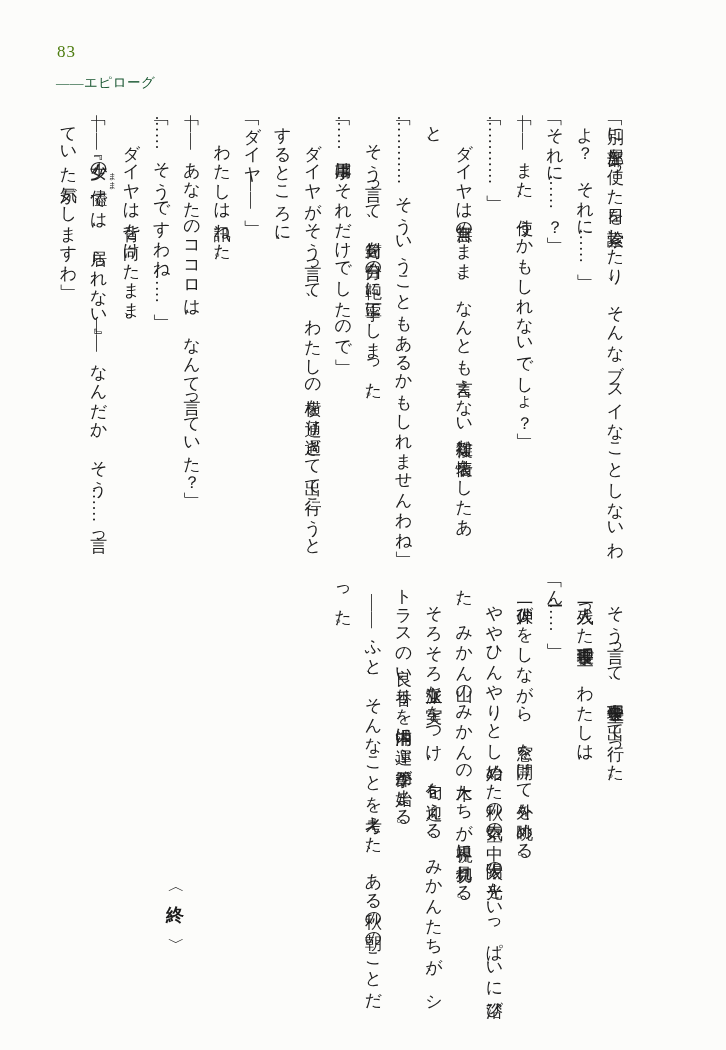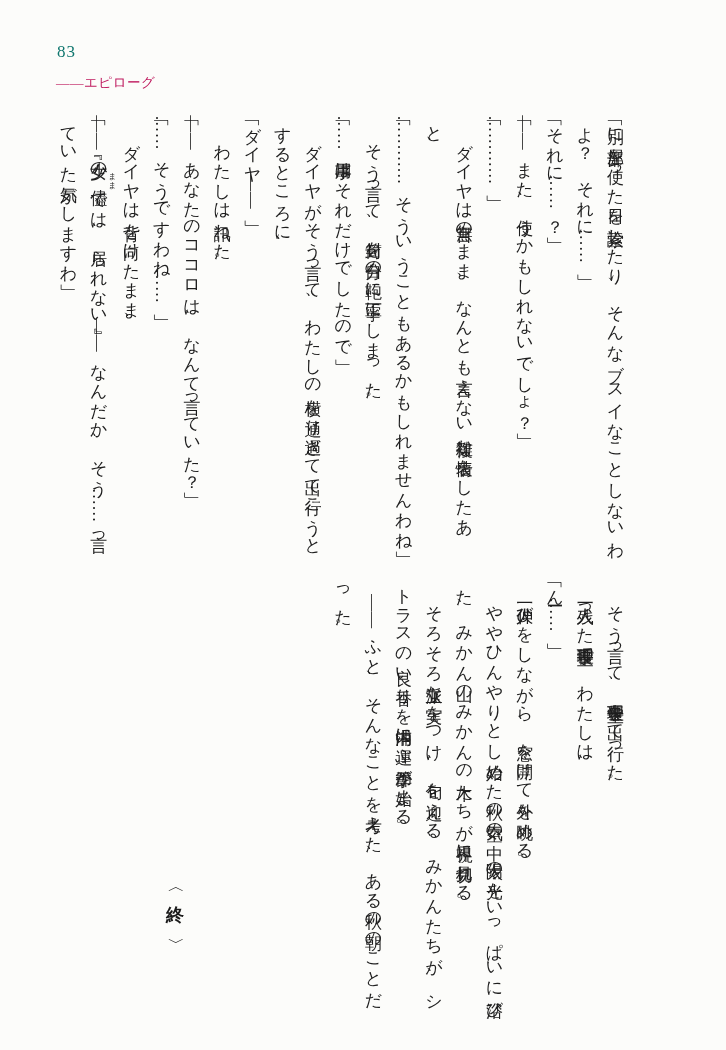--- a/index.html
+++ b/index.html
@@ -7,25 +7,25 @@
     width:726px;height:1050px;
     background:#fcfcfa;
     font-family:"Liberation Serif","DejaVu Serif",serif;
     color:#1c1c1c;
     position:relative;
     overflow:hidden;
   }
   .page{position:absolute;inset:0;}
   .page-number{
     position:absolute;left:57px;top:42px;
-    font-size:17px;letter-spacing:1px;color:#0f766e;
+    font-size:17px;letter-spacing:1px;color:#4d7c0f;
   }
   .chapter-header{
     position:absolute;left:56px;top:74px;
-    font-size:13.5px;color:#be185d;letter-spacing:0.5px;
+    font-size:13.5px;color:#14532d;letter-spacing:0.5px;
   }
   .band{
     position:absolute;right:96px;
     height:438px;
     writing-mode:vertical-rl;
     text-orientation:mixed;
     font-size:17px;
     line-height:1.78;
     letter-spacing:0.02em;
     color:#1e1e1e;

